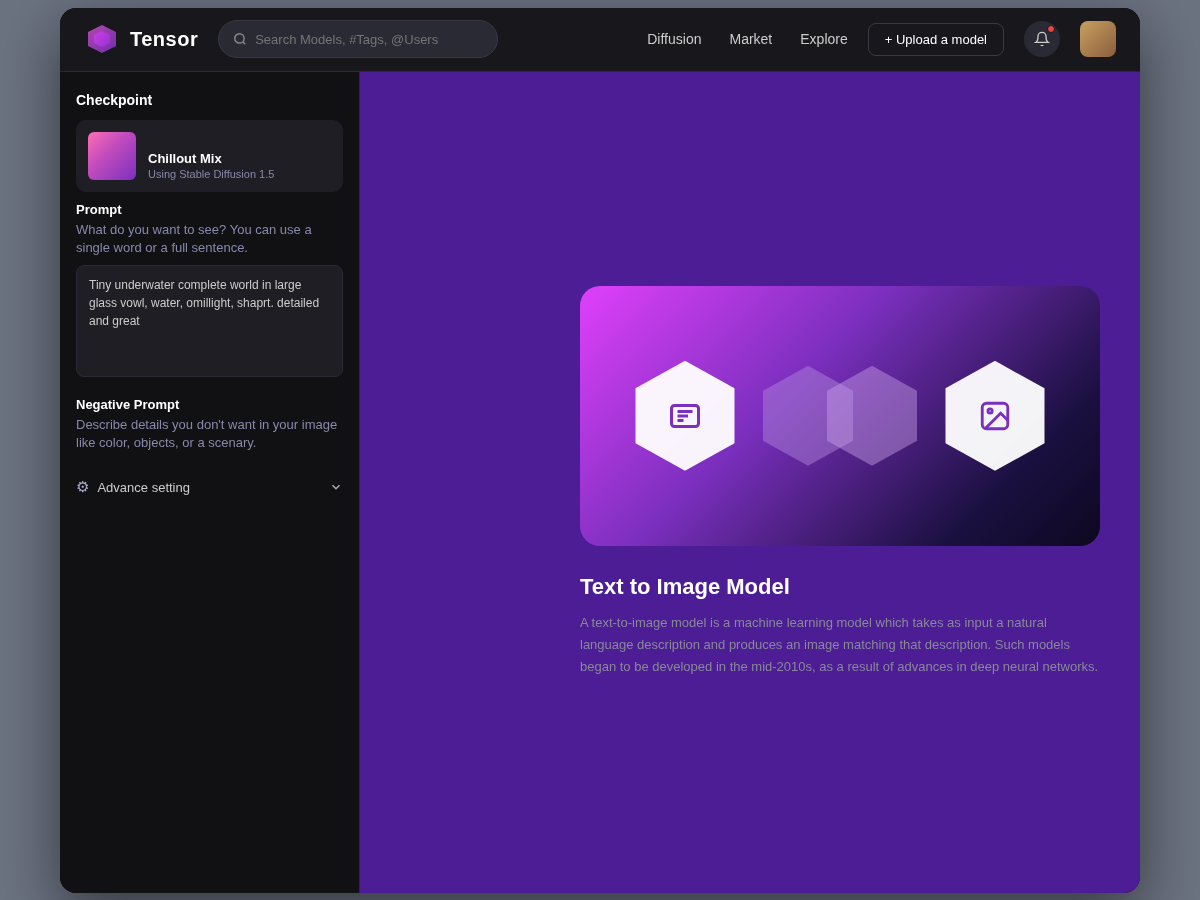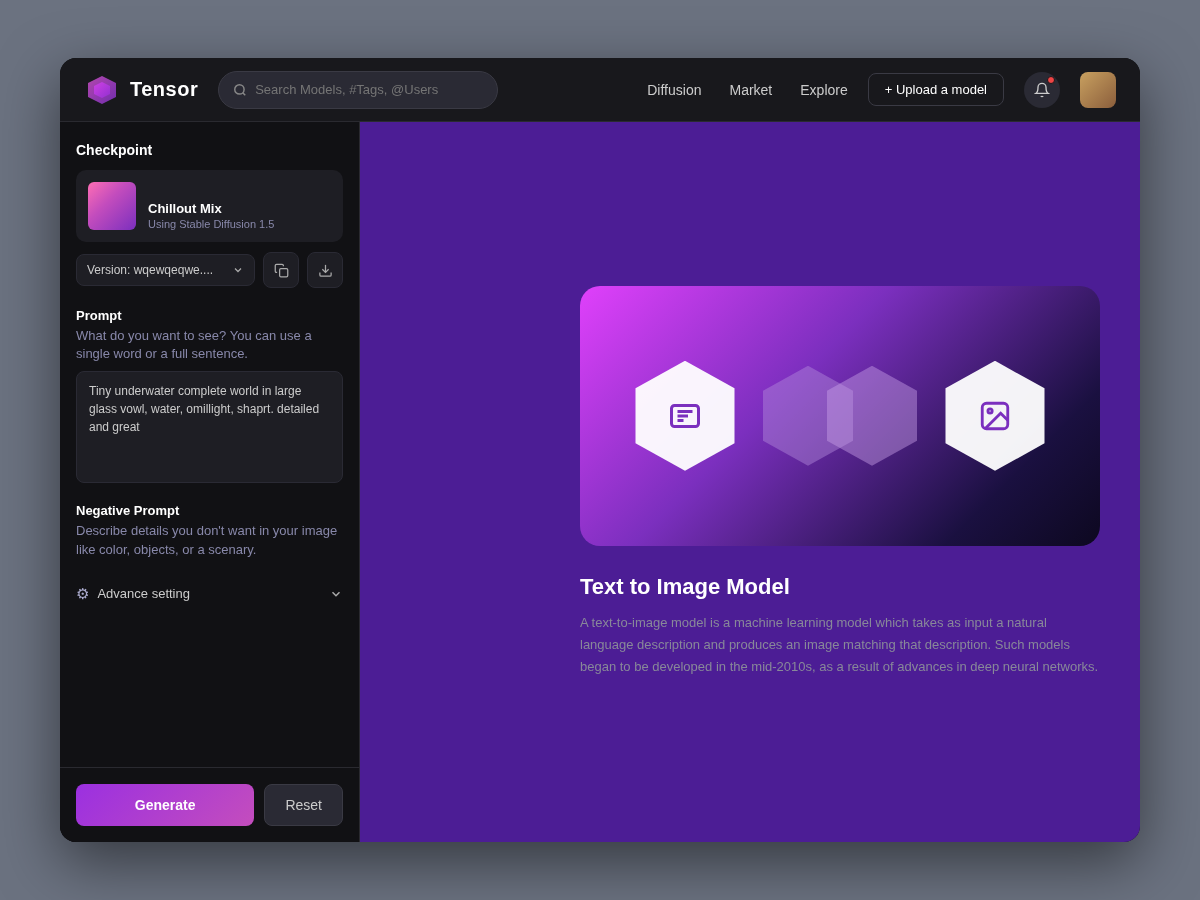--- a/index.html
+++ b/index.html
@@ -6,21 +6,21 @@
     body {
       background: #6b7280;
       display: flex;
       align-items: center;
       justify-content: center;
       min-height: 100vh;
       font-family: -apple-system, BlinkMacSystemFont, 'Segoe UI', sans-serif;
     }
     .app-window {
       width: 1080px;
-      height: 784px;
+      height: 885px;
       background: #111114;
       border-radius: 16px;
       overflow: hidden;
       display: flex;
       flex-direction: column;
       box-shadow: 0 20px 60px rgba(0,0,0,0.5);
     }
     
     .header {
       background: #18181c;
@@ -446,41 +446,20 @@
         <div class="checkpoint-card">
           <div class="checkpoint-thumb">
             <div class="checkpoint-thumb-inner"></div>
           </div>
           <div class="checkpoint-info">
             <div class="checkpoint-name">Chillout Mix</div>
             <div class="checkpoint-sub">Using Stable Diffusion 1.5</div>
           </div>
         </div>
 
-        <div class="version-row">
-          <div class="version-select">
-            <span>Version: wqewqeqwe....</span>
-            <svg width="12" height="12" viewBox="0 0 24 24" fill="none" stroke="#aaa" stroke-width="2.5">
-                <polyline points="6 9 12 15 18 9"></polyline>
-              </svg>
-          </div>
-          <div class="version-action-btn">
-            <svg width="15" height="15" viewBox="0 0 24 24" fill="none" stroke="#aaa" stroke-width="2">
-                <rect x="9" y="9" width="13" height="13" rx="2"></rect>
-                <path d="M5 15H4a2 2 0 0 1-2-2V4a2 2 0 0 1 2-2h9a2 2 0 0 1 2 2v1"></path>
-              </svg>
-          </div>
-          <div class="version-action-btn">
-            <svg width="15" height="15" viewBox="0 0 24 24" fill="none" stroke="#aaa" stroke-width="2">
-                <path d="M21 15v4a2 2 0 0 1-2 2H5a2 2 0 0 1-2-2v-4"></path>
-                <polyline points="7 10 12 15 17 10"></polyline>
-                <line x1="12" y1="15" x2="12" y2="3"></line>
-              </svg>
-          </div>
-        </div>
 
         <div class="prompt-section">
           <div class="prompt-label">Prompt</div>
           <div class="prompt-desc">What do you want to see? You can use a single word or a full sentence.</div>
           <textarea class="prompt-textarea" rows="5" style="">Tiny underwater complete world in large glass vowl, water, omillight, shaprt. detailed and great</textarea>
         </div>
 
         <div class="prompt-section">
           <div class="prompt-label">Negative Prompt</div>
           <div class="prompt-desc">Describe details you don't want in your image like color, objects, or a scenary.</div>
@@ -491,24 +470,20 @@
             <span class="gear-icon">⚙</span>
             <span>Advance setting</span>
           </div>
           <svg class="chevron-icon" width="14" height="14" viewBox="0 0 24 24" fill="none" stroke="#aaa" stroke-width="2.5">
               <polyline points="6 9 12 15 18 9"></polyline>
             </svg>
         </div>
 
       </div>
 
-      <div class="sidebar-footer">
-        <button class="generate-btn">Generate</button>
-        <button class="reset-btn">Reset</button>
-      </div>
     </div>
 
     <div class="main-area">
 
       <div class="hero-visual">
         <div class="hero-icons-row">
 
           <div class="hero-hexagon hex-white">
             <svg width="36" height="36" viewBox="0 0 24 24" fill="none" stroke="#7b2fbe" stroke-width="2">
               <rect x="3" y="5" width="18" height="14" rx="2"></rect>

